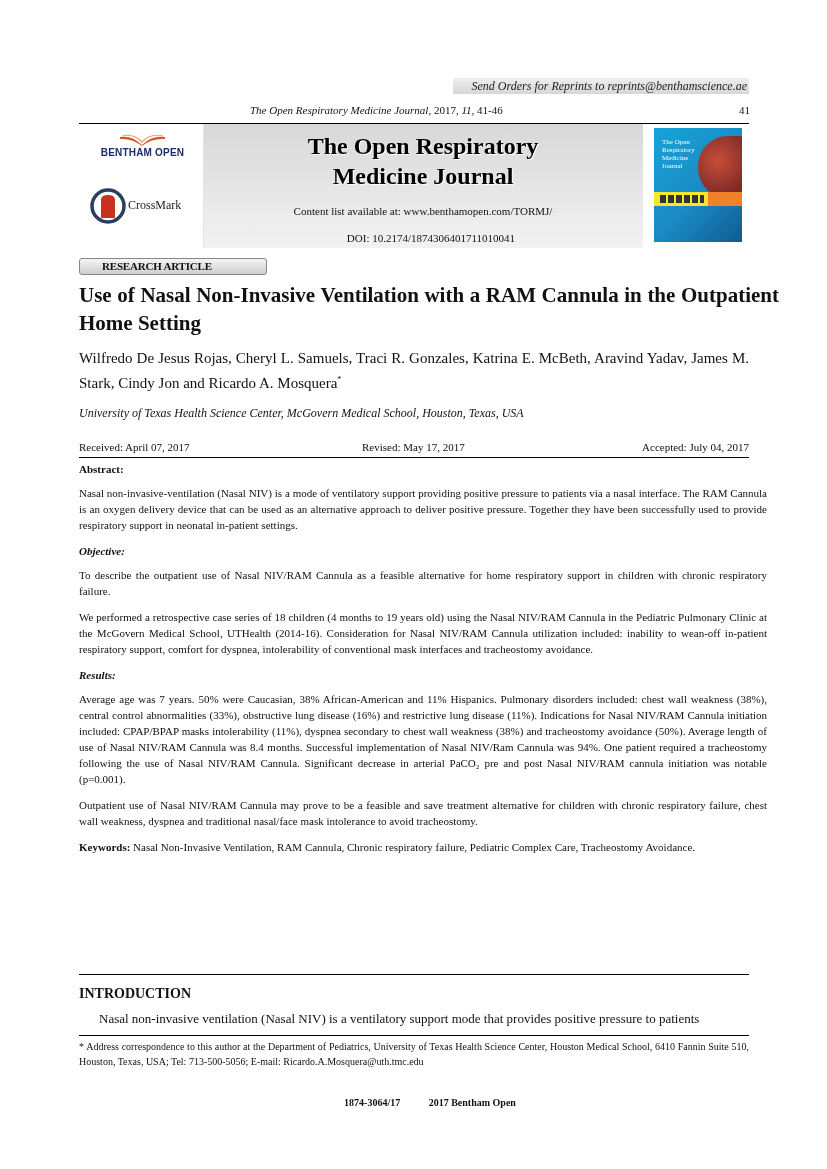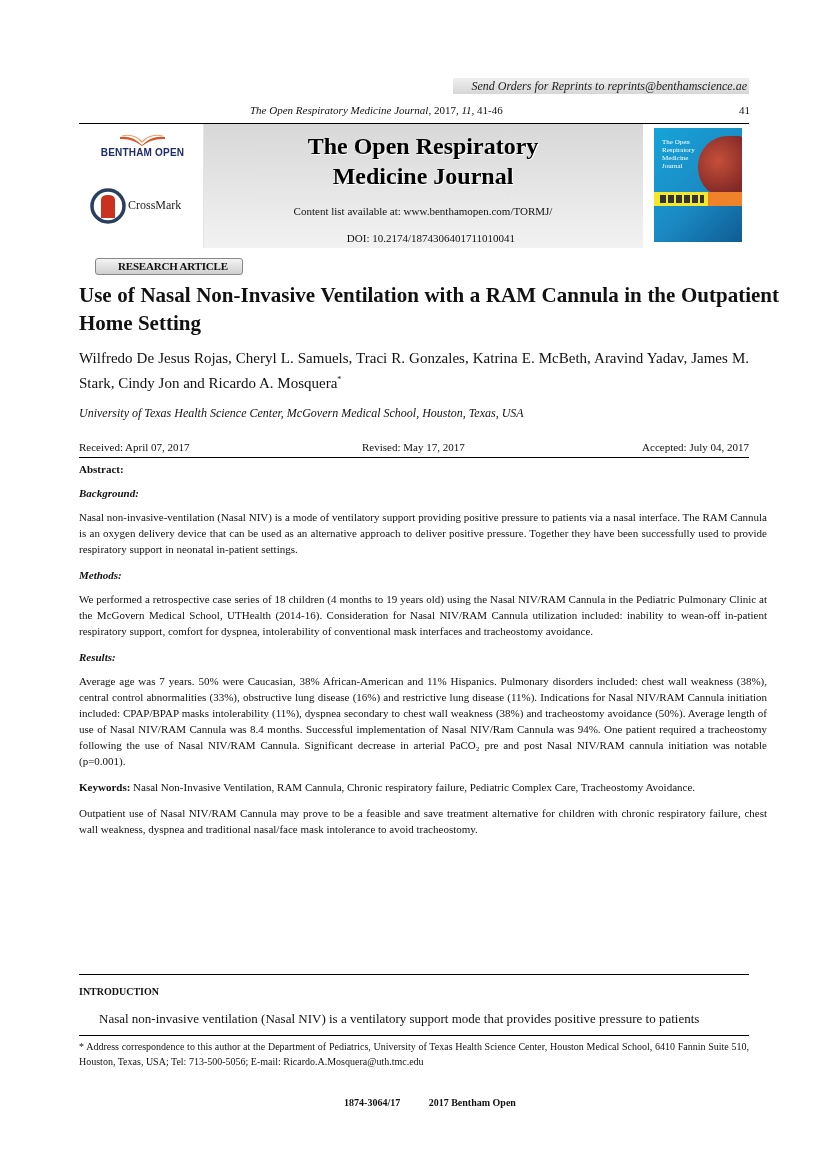--- a/index.html
+++ b/index.html
@@ -45,21 +45,21 @@
 
   .cover { left: 654px; top: 128px; width: 88px; height: 114px; background: linear-gradient(135deg, #16a4d8 0%, #1b8ac4 55%, #0f5d93 100%); overflow: hidden; }
   .cover .muscle { position: absolute; right: -6px; top: 8px; width: 50px; height: 62px; border-radius: 30px 10px 20px 30px; background: radial-gradient(circle at 40% 40%, #d9482a, #8e1f16 70%); opacity: 0.9; }
   .cover .cover-title { position: absolute; left: 8px; top: 10px; font-size: 7px; color: #fff; line-height: 8px; width: 40px; }
   .cover .band { position: absolute; left: 0; top: 64px; width: 88px; height: 14px; background: #f3e92a; }
   .cover .band .orange { position: absolute; right: 0; top: 0; width: 34px; height: 14px; background: #f0832a; }
   .cover .band .thumbs { position: absolute; left: 6px; top: 3px; width: 44px; height: 8px; background: repeating-linear-gradient(90deg, #333 0 6px, #f3e92a 6px 8px); }
 
   
   .article-type {
-    left: 95px; top: 258px; width: 148px; height: 17px;
+    left: 79px; top: 258px; width: 188px; height: 17px;
     border: 1px solid #888; border-radius: 3px;
     background: linear-gradient(#f4f4f4, #cfcfcf);
     font-size: 11px; font-weight: bold; line-height: 15px; padding-left: 22px; letter-spacing: -0.2px;
   }
   .article-title { left: 79px; top: 281px; width: 700px; font-size: 21px; font-weight: bold; line-height: 28px; text-align: justify; text-align-last: left; }
   .authors { left: 79px; top: 347px; width: 670px; font-size: 15px; line-height: 22px; text-align: justify; }
   .authors sup { font-size: 8px; }
   .affil { left: 79px; top: 406px; width: 670px; font-size: 12px; font-style: italic; }
 
   .dates { left: 79px; top: 441px; width: 670px; font-size: 11px; height: 14px; }
@@ -69,21 +69,21 @@
   .dates .d3 { right: 0; }
   .dates-rule { left: 79px; top: 457px; width: 670px; height: 1px; background: #000; }
 
   .abstract-block { left: 79px; top: 461px; width: 688px; font-size: 11px; line-height: 16px; }
   .abstract-label { font-weight: bold; margin-bottom: 8px; }
   .sec-label { font-weight: bold; font-style: italic; margin-bottom: 8px; }
   .para { text-align: justify; margin-bottom: 10px; }
   .kw-label { font-weight: bold; }
 
   .intro-rule { left: 79px; top: 974px; width: 670px; height: 1px; background: #000; }
-  .intro-heading { left: 79px; top: 986px; font-size: 10px; font-weight: bold; }
+  .intro-heading { left: 79px; top: 986px; font-size: 14px; font-weight: bold; }
   .intro-text { left: 79px; top: 1011px; width: 670px; font-size: 13px; text-indent: 20px; white-space: nowrap; }
 
   .foot-rule { left: 79px; top: 1035px; width: 670px; height: 1px; background: #000; }
   .footnote { left: 79px; top: 1039px; width: 670px; font-size: 10px; line-height: 15px; text-align: justify; }
 
   .bottom-line { left: 300px; top: 1097px; width: 260px; font-size: 10px; font-weight: bold; text-align: center; }
   .bottom-line .issn { margin-right: 26px; }
 </style>
 </head>
 <body>
@@ -139,36 +139,36 @@
 <div class="abs dates">
   <span class="d1">Received: April 07, 2017</span>
   <span class="d2">Revised: May 17, 2017</span>
   <span class="d3">Accepted: July 04, 2017</span>
 </div>
 <div class="abs dates-rule"></div>
 
 <div class="abs abstract-block">
   <div class="abstract-label">Abstract:</div>
 
-  <div class="sec-label">Background:</div>
   <div class="para">Nasal non-invasive-ventilation (Nasal NIV) is a mode of ventilatory support providing positive pressure to patients via a nasal interface. The RAM Cannula is an oxygen delivery device that can be used as an alternative approach to deliver positive pressure. Together they have been successfully used to provide respiratory support in neonatal in-patient settings.</div>
 
+  <div class="sec-label">Objective:</div>
+  <div class="para">To describe the outpatient use of Nasal NIV/RAM Cannula as a feasible alternative for home respiratory support in children with chronic respiratory failure.</div>
 
-  <div class="sec-label">Methods:</div>
   <div class="para">We performed a retrospective case series of 18 children (4 months to 19 years old) using the Nasal NIV/RAM Cannula in the Pediatric Pulmonary Clinic at the McGovern Medical School, UTHealth (2014-16). Consideration for Nasal NIV/RAM Cannula utilization included: inability to wean-off in-patient respiratory support, comfort for dyspnea, intolerability of conventional mask interfaces and tracheostomy avoidance.</div>
 
   <div class="sec-label">Results:</div>
   <div class="para">Average age was 7 years. 50% were Caucasian, 38% African-American and 11% Hispanics. Pulmonary disorders included: chest wall weakness (38%), central control abnormalities (33%), obstructive lung disease (16%) and restrictive lung disease (11%). Indications for Nasal NIV/RAM Cannula initiation included: CPAP/BPAP masks intolerability (11%), dyspnea secondary to chest wall weakness (38%) and tracheostomy avoidance (50%). Average length of use of Nasal NIV/RAM Cannula was 8.4 months. Successful implementation of Nasal NIV/Ram Cannula was 94%. One patient required a tracheostomy following the use of Nasal NIV/RAM Cannula. Significant decrease in arterial PaCO₂ pre and post Nasal NIV/RAM cannula initiation was notable (p=0.001).</div>
 
+  <div class="para">Outpatient use of Nasal NIV/RAM Cannula may prove to be a feasible and save treatment alternative for children with chronic respiratory failure, chest wall weakness, dyspnea and traditional nasal/face mask intolerance to avoid tracheostomy.</div>
+
   <div class="para">
     <span class="kw-label">Keywords:</span>
     <span>Nasal Non-Invasive Ventilation, RAM Cannula, Chronic respiratory failure, Pediatric Complex Care, Tracheostomy Avoidance.</span>
   </div>
-
-  <div class="para">Outpatient use of Nasal NIV/RAM Cannula may prove to be a feasible and save treatment alternative for children with chronic respiratory failure, chest wall weakness, dyspnea and traditional nasal/face mask intolerance to avoid tracheostomy.</div>
 </div>
 
 <div class="abs intro-rule"></div>
 <div class="abs intro-heading">INTRODUCTION</div>
 <div class="abs intro-text">Nasal non-invasive ventilation (Nasal NIV) is a ventilatory support mode that provides positive pressure to patients</div>
 
 <div class="abs foot-rule"></div>
 <div class="abs footnote">* Address correspondence to this author at the Department of Pediatrics, University of Texas Health Science Center, Houston Medical School, 6410 Fannin Suite 510, Houston, Texas, USA; Tel: 713-500-5056; E-mail: Ricardo.A.Mosquera@uth.tmc.edu</div>
 
 <div class="abs bottom-line">

